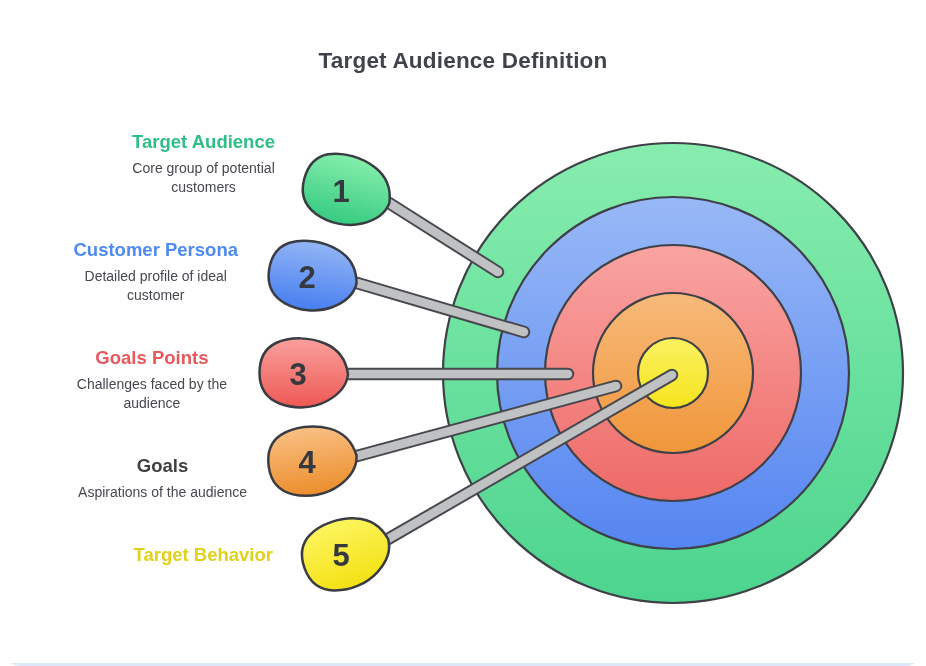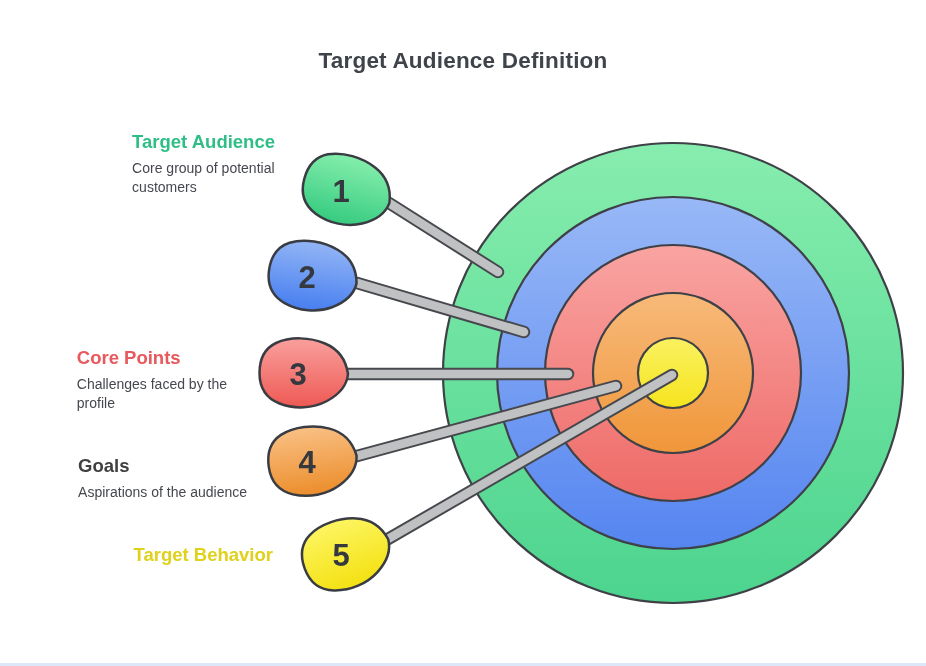--- a/index.html
+++ b/index.html
@@ -3,34 +3,35 @@
 <meta charset="utf-8">
 <style>
   html, body { margin: 0; padding: 0; background: #ffffff; }
   .canvas {
     position: relative;
     width: 926px;
     height: 666px;
     background: #ffffff;
     overflow: hidden;
     font-family: "Liberation Sans", sans-serif;
+    border-radius: 21px;
   }
   .diagram-title {
     position: absolute;
     top: 48px;
     left: 0;
     width: 926px;
     text-align: center;
     font-size: 22.5px;
     font-weight: 700;
     color: #3f434a;
     letter-spacing: 0.2px;
   }
   .diagram-svg { position: absolute; top: 0; left: 0; }
-  .label-block { position: absolute; text-align: left; }
+  .label-block { position: absolute; text-align: center; }
   .label-title {
     font-size: 18.5px;
     font-weight: 700;
     line-height: 22px;
     white-space: nowrap;
   }
   .label-desc {
     margin-top: 6px;
     font-size: 14px;
     line-height: 19px;
@@ -156,26 +157,33 @@
   </svg>
 
   <div class="label-block" id="label-1">
     <div class="label-title" style="color: rgb(47, 190, 134);">Target Audience</div>
     <div class="label-desc">
       <div>Core group of potential</div>
       <div>customers</div>
     </div>
   </div>
 
+  <div class="label-block" id="label-2">
+    <div class="label-title" style="color: rgb(77, 139, 241);">Customer Persona</div>
+    <div class="label-desc">
+      <div>Detailed profile of ideal</div>
+      <div>customer</div>
+    </div>
+  </div>
 
   <div class="label-block" id="label-3">
-    <div class="label-title" style="color: rgb(232, 88, 92);">Core Points</div>
+    <div class="label-title" style="color: rgb(232, 88, 92);">Goals Points</div>
     <div class="label-desc">
       <div>Challenges faced by the</div>
-      <div>profile</div>
+      <div>audience</div>
     </div>
   </div>
 
   <div class="label-block" id="label-4">
     <div class="label-title" style="color: #404040;">Goals</div>
     <div class="label-desc">
       <div>Aspirations of the audience</div>
       <div></div>
     </div>
   </div>

